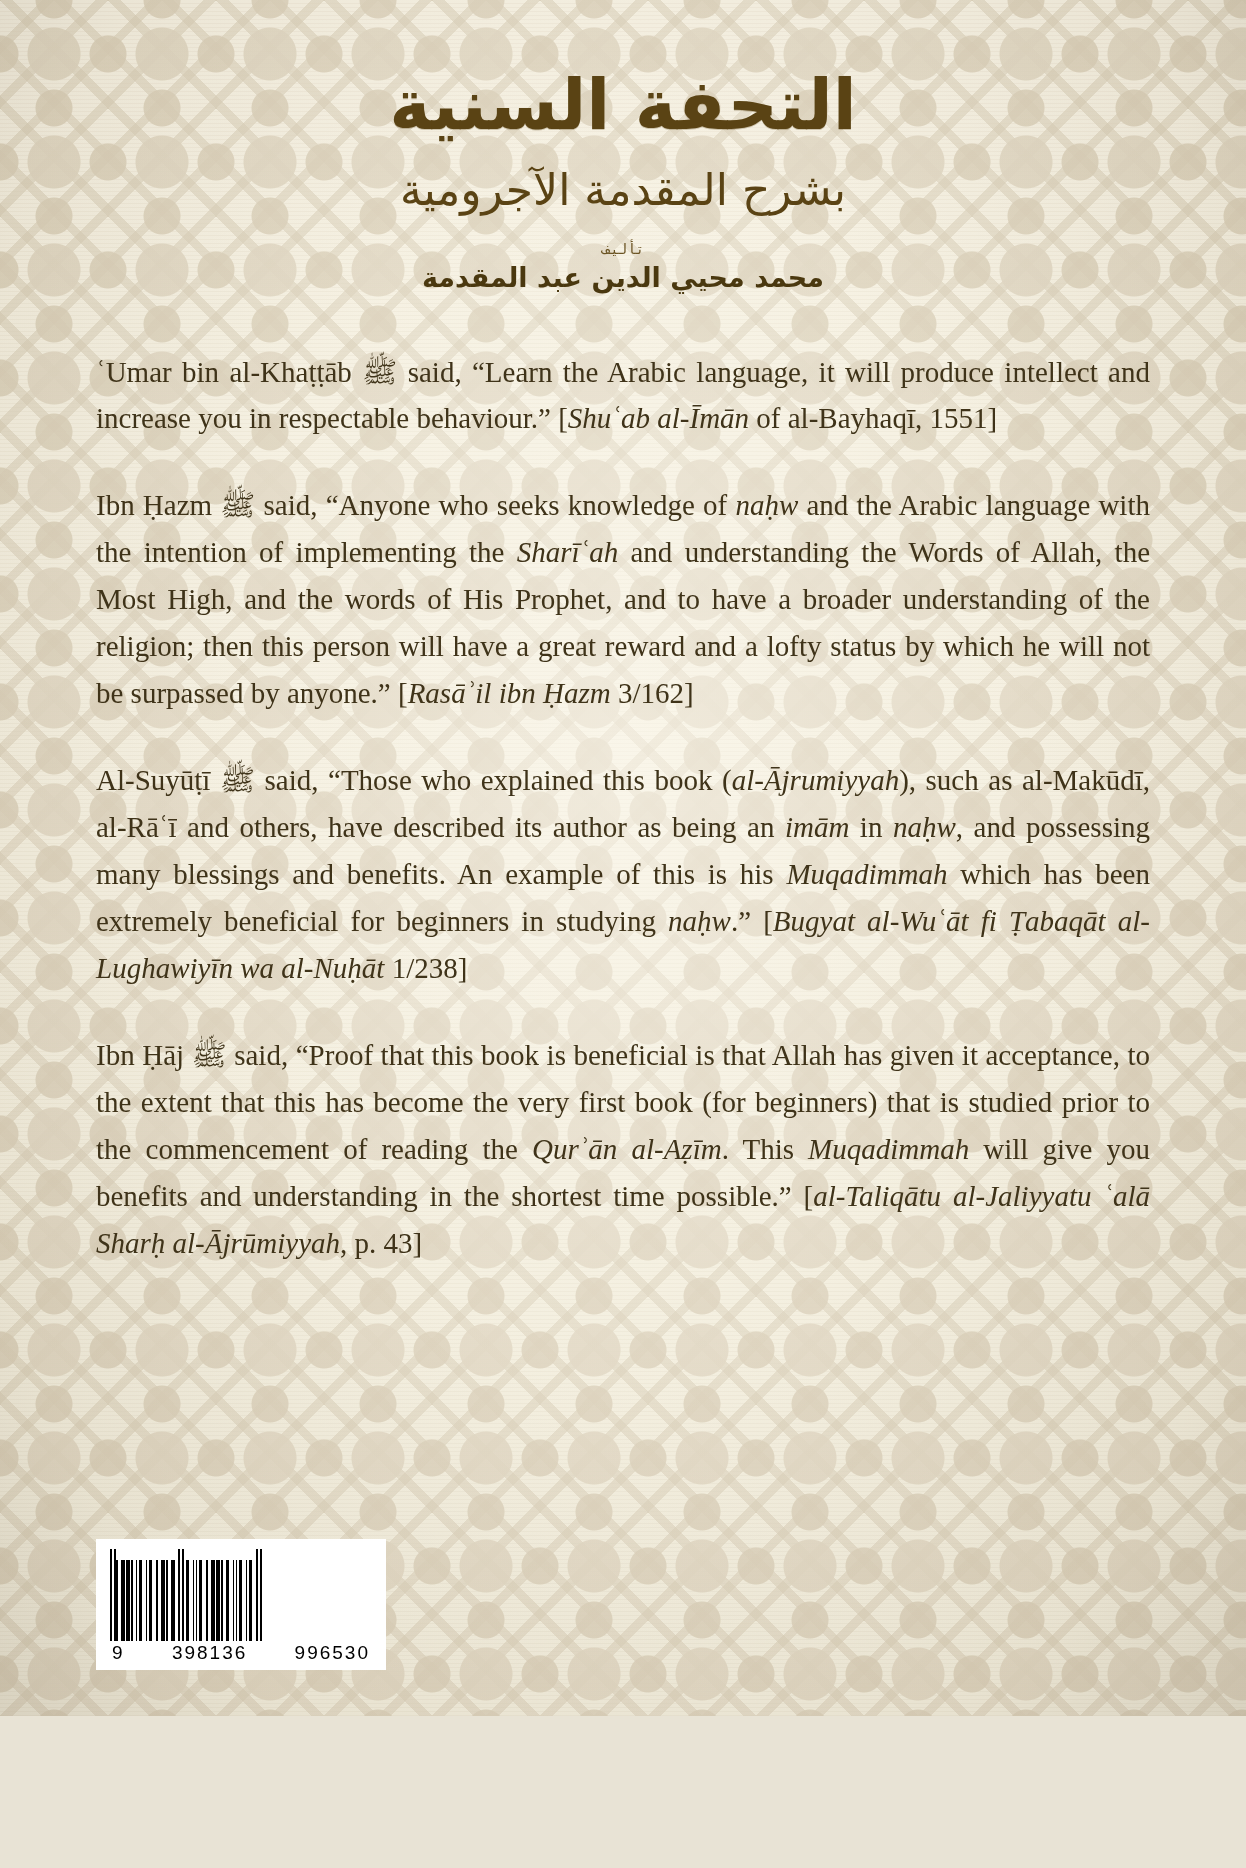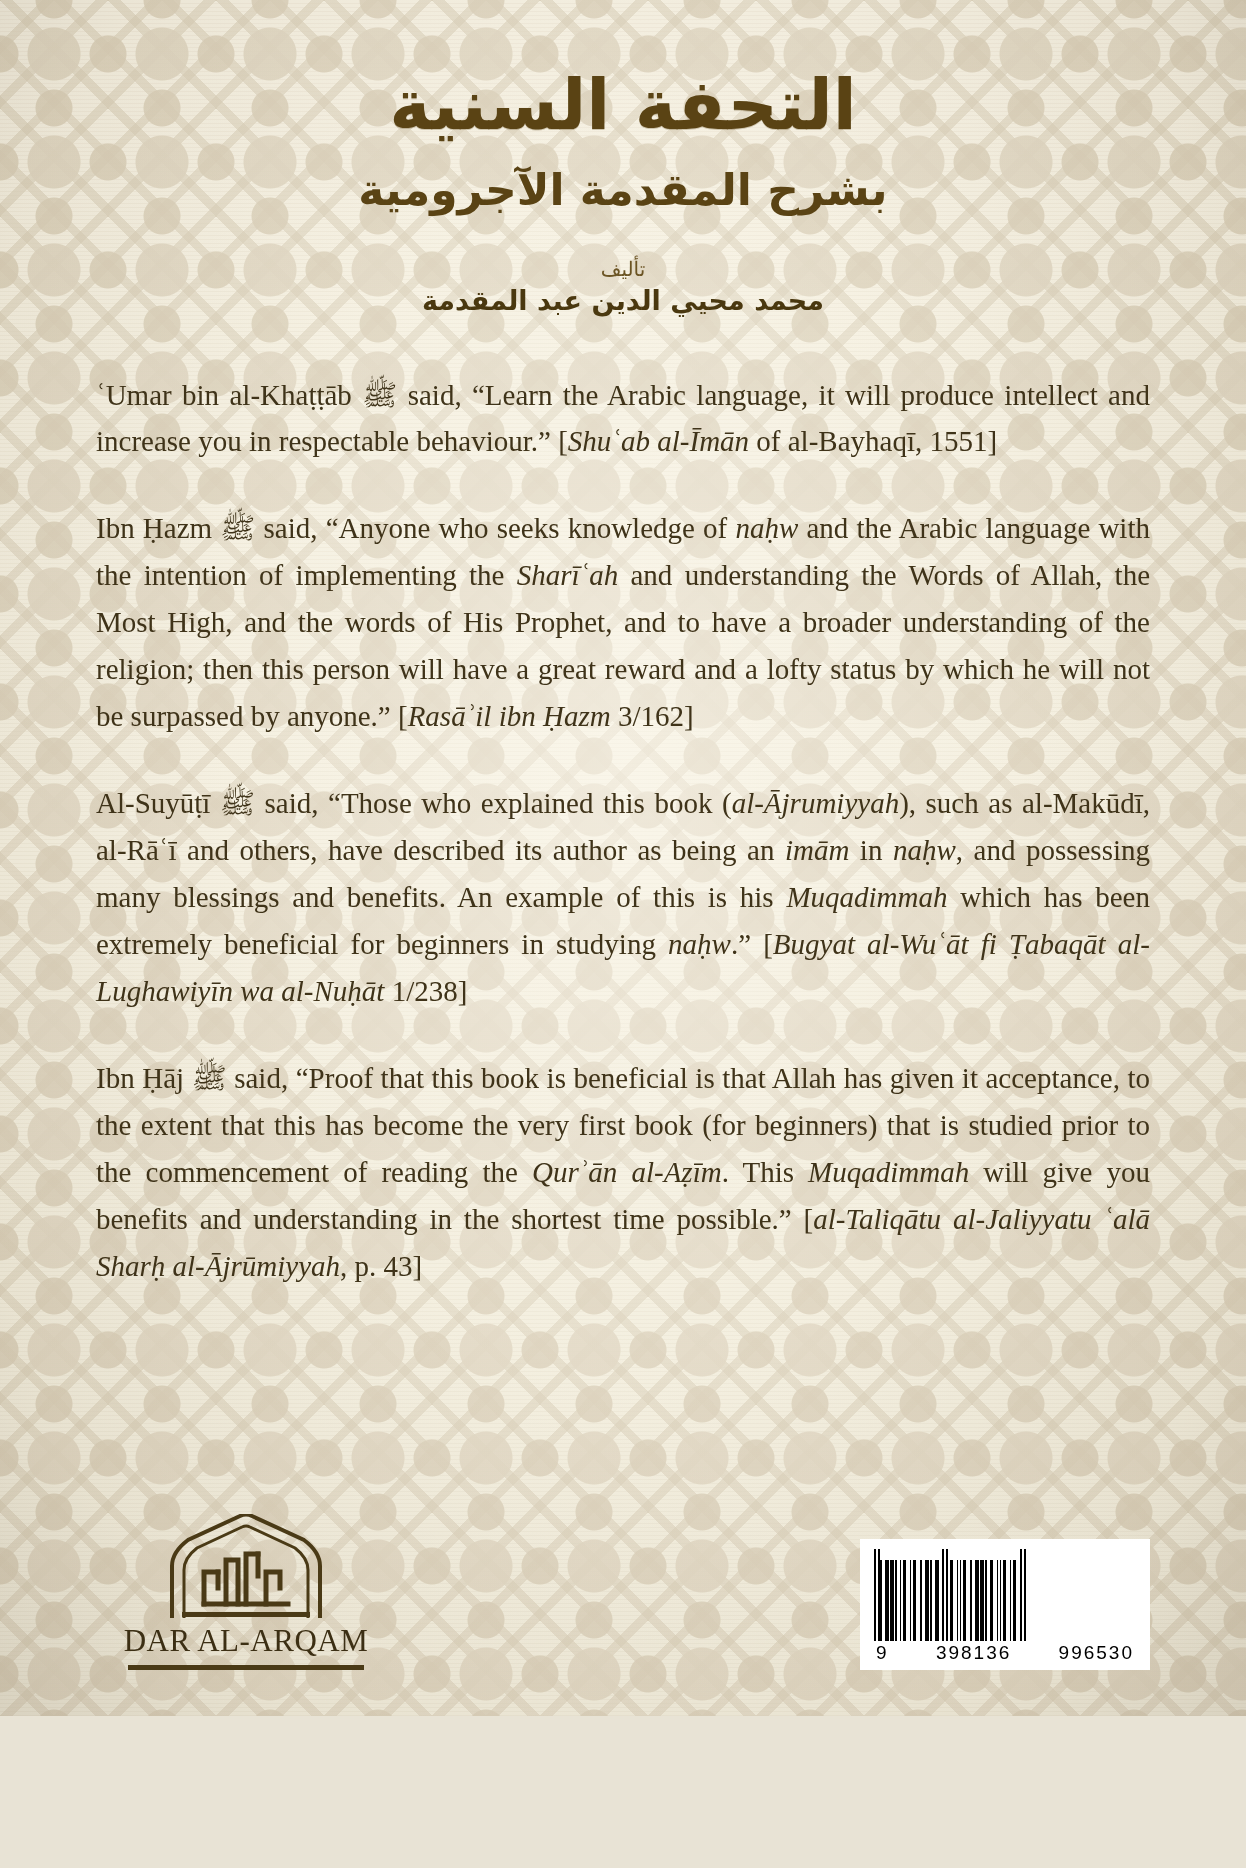--- a/index.html
+++ b/index.html
@@ -69,29 +69,29 @@
     font-weight: 700;
     letter-spacing: 0px;
     text-shadow: 0 1px 0 rgba(90,67,20,0.25);
   }
   .arabic-subtitle {
     font-family: "DejaVu Sans", sans-serif;
     direction: rtl;
     color: #5a4314;
     font-size: 44px;
     line-height: 1.5;
-    font-weight: 700;
+    font-weight: 400;
     margin-top: 4px;
   }
   .authored-by {
-    font-family: Liberation Serif, serif;
+    font-family: Liberation Mono, monospace;
     direction: rtl;
     color: #6b5423;
-    font-size: 20px;
-    margin-top: 34px;
+    font-size: 14px;
+    margin-top: 18px;
   }
   .author-name {
     font-family: "DejaVu Sans", sans-serif;
     direction: rtl;
     color: #4a380f;
     font-size: 27px;
     font-weight: 700;
     margin-top: 4px;
     letter-spacing: 2px;
   }
@@ -207,42 +207,20 @@
 
       <p class="quote">
         <span>Ibn Ḥāj ﷺ said, “Proof that this book is beneficial is that Allah has given it acceptance, to the extent that this has become the very first book (for beginners) that is studied prior to the commencement of reading the </span><i>Qurʾān al-Aẓīm</i><span>. This </span><i>Muqadimmah</i><span> will give you benefits and understanding in the shortest time possible.” [</span><i>al-Taliqātu al-Jaliyyatu ʿalā Sharḥ al-Ājrūmiyyah</i><span>, p. 43]</span>
       </p>
 
     </div>
   </div>
 
   <div class="footer">
 
-    <div class="publisher">
-      <div class="logo-mark">
-        <svg width="172" height="108" viewBox="0 0 172 108" aria-hidden="true">
-
-          <path d="M12 104 L12 52 Q12 38 28 26 L80 2 Q86 -1 92 2 L144 26 Q160 38 160 52 L160 104" fill="none" stroke="#4a3a16" stroke-width="4"></path>
-          <path d="M24 104 L24 56 Q24 44 37 34 L82 13 Q86 11 90 13 L135 34 Q148 44 148 56 L148 104" fill="none" stroke="#4a3a16" stroke-width="3"></path>
-
-          <g stroke="#4a3a16" stroke-width="5" fill="none" stroke-linecap="square">
-            <path d="M44 90 L44 58 L58 58"></path>
-            <path d="M66 90 L66 46 L78 46 L78 90"></path>
-            <path d="M86 90 L86 40 L98 40"></path>
-            <path d="M106 90 L106 58 L120 58 L120 74"></path>
-            <path d="M44 90 L128 90"></path>
-            <path d="M58 58 L58 74"></path>
-            <path d="M98 40 L98 62"></path>
-          </g>
-          <rect x="22" y="98" width="128" height="5" fill="#4a3a16"></rect>
-        </svg>
-      </div>
-      <div class="publisher-name">DAR AL-ARQAM</div>
-      <div class="publisher-rule"></div>
-    </div>
 
     <div class="barcode-box">
       <div class="barcode-bars">
           <span style="width: 2px; height: 100%;"></span>
           <span style="width: 2px; height: 100%; background: transparent;"></span>
           <span style="width: 2px; height: 100%;"></span>
           <span style="width: 2px; height: 88%;"></span>
           <span style="width: 3px; height: 88%; background: transparent;"></span>
           <span style="width: 4px; height: 88%;"></span>
           <span style="width: 1px; height: 88%; background: transparent;"></span>

